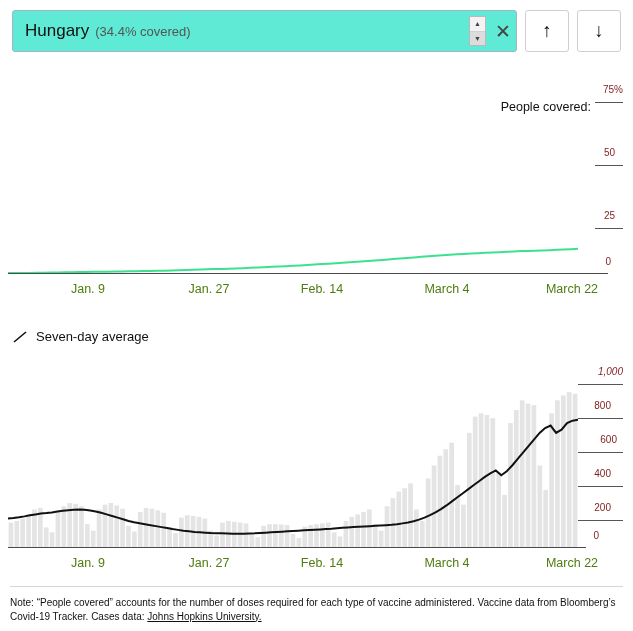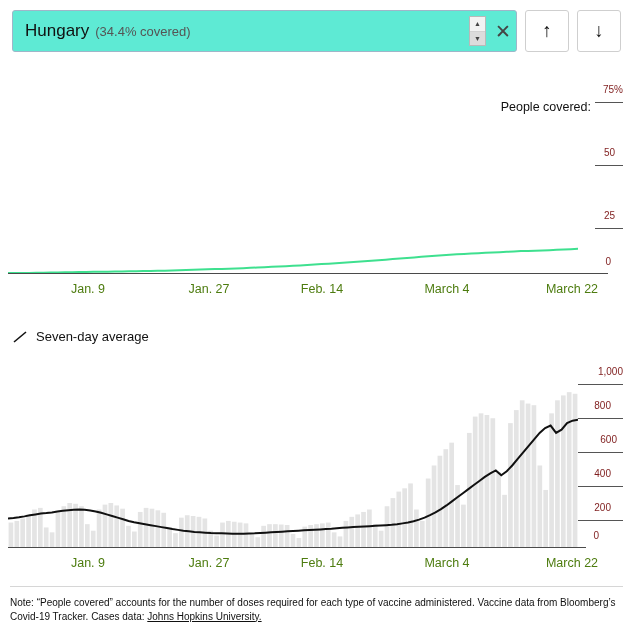--- a/index.html
+++ b/index.html
@@ -224,21 +224,21 @@
 <div class="legend" style="left:12px; top:329px;">
   <svg class="legend-slash" viewBox="0 0 16 14">
     <line x1="2" y1="12" x2="14" y2="2" stroke="#111" stroke-width="1.6"></line>
   </svg>
   <span>Seven-day average</span>
 </div>
 
 <div class="chart-block" style="position:absolute; left:0; top:358px; width:633px; height:230px;">
 
 
-  <div class="axis-label" style="right:10px; top:8px;">1,000</div>
+  <div class="axis-label" style="right:10px; top:8px;font-style:italic;">1,000</div>
   <div class="tick-rule" style="right:10px; top:26px; width:45px;"></div>
 
   <div class="axis-label" style="right:22px; top:42px;">800</div>
   <div class="tick-rule" style="right:10px; top:60px; width:45px;"></div>
 
   <div class="axis-label" style="right:16px; top:76px;">600</div>
   <div class="tick-rule" style="right:10px; top:94px; width:45px;"></div>
 
   <div class="axis-label" style="right:22px; top:110px;">400</div>
   <div class="tick-rule" style="right:10px; top:128px; width:45px;"></div>

